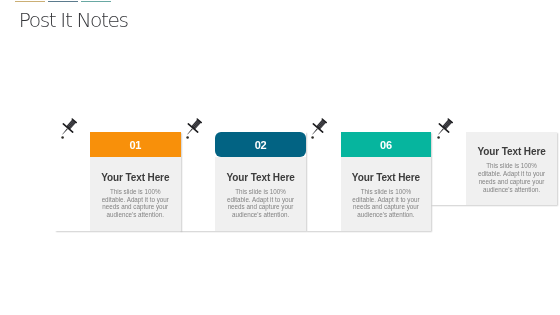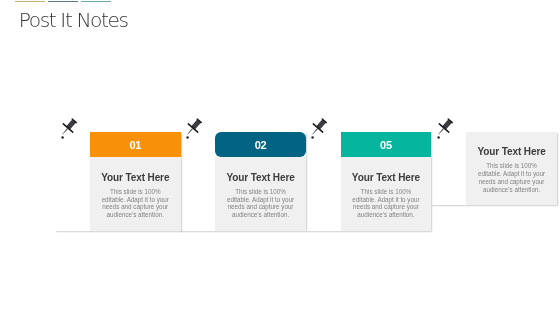--- a/index.html
+++ b/index.html
@@ -120,21 +120,21 @@
     </span>
     <div class="card-body" style="background: rgb(240, 240, 240);">
       <div class="card-title">Your Text Here</div>
       <div class="card-text">This slide is 100% editable. Adapt it to your needs and capture your audience's attention.</div>
     </div>
   </div>
 
   <div class="card" style="left: 297.7px;">
     <div class="card-shadow"></div>
     <div class="card-head" style="background: rgb(6, 181, 158);">
-      <span class="num">05</span>
+      <span class="num">06</span>
     </div>
     <span class="hole"><svg width="7.2" height="7.2" viewBox="0 0 7.2 7.2">
             <circle cx="3.6" cy="3.6" r="2.6" fill="rgba(255,255,255,.85)"></circle>
             <circle cx="3.6" cy="3.6" r="1.28" fill="rgba(22,20,16,.9)"></circle>
           </svg></span>
     <span class="pin">
       <svg viewBox="0 0 26 26" width="26" height="26" style="overflow:visible">
             <g transform="translate(13,13) scale(0.88) translate(-13,-13)">
         <g transform="rotate(41 13 13)">
           <rect x="10.2" y="2.5" width="5.6" height="10.1" rx=".35" fill="#2e2e32"></rect>

